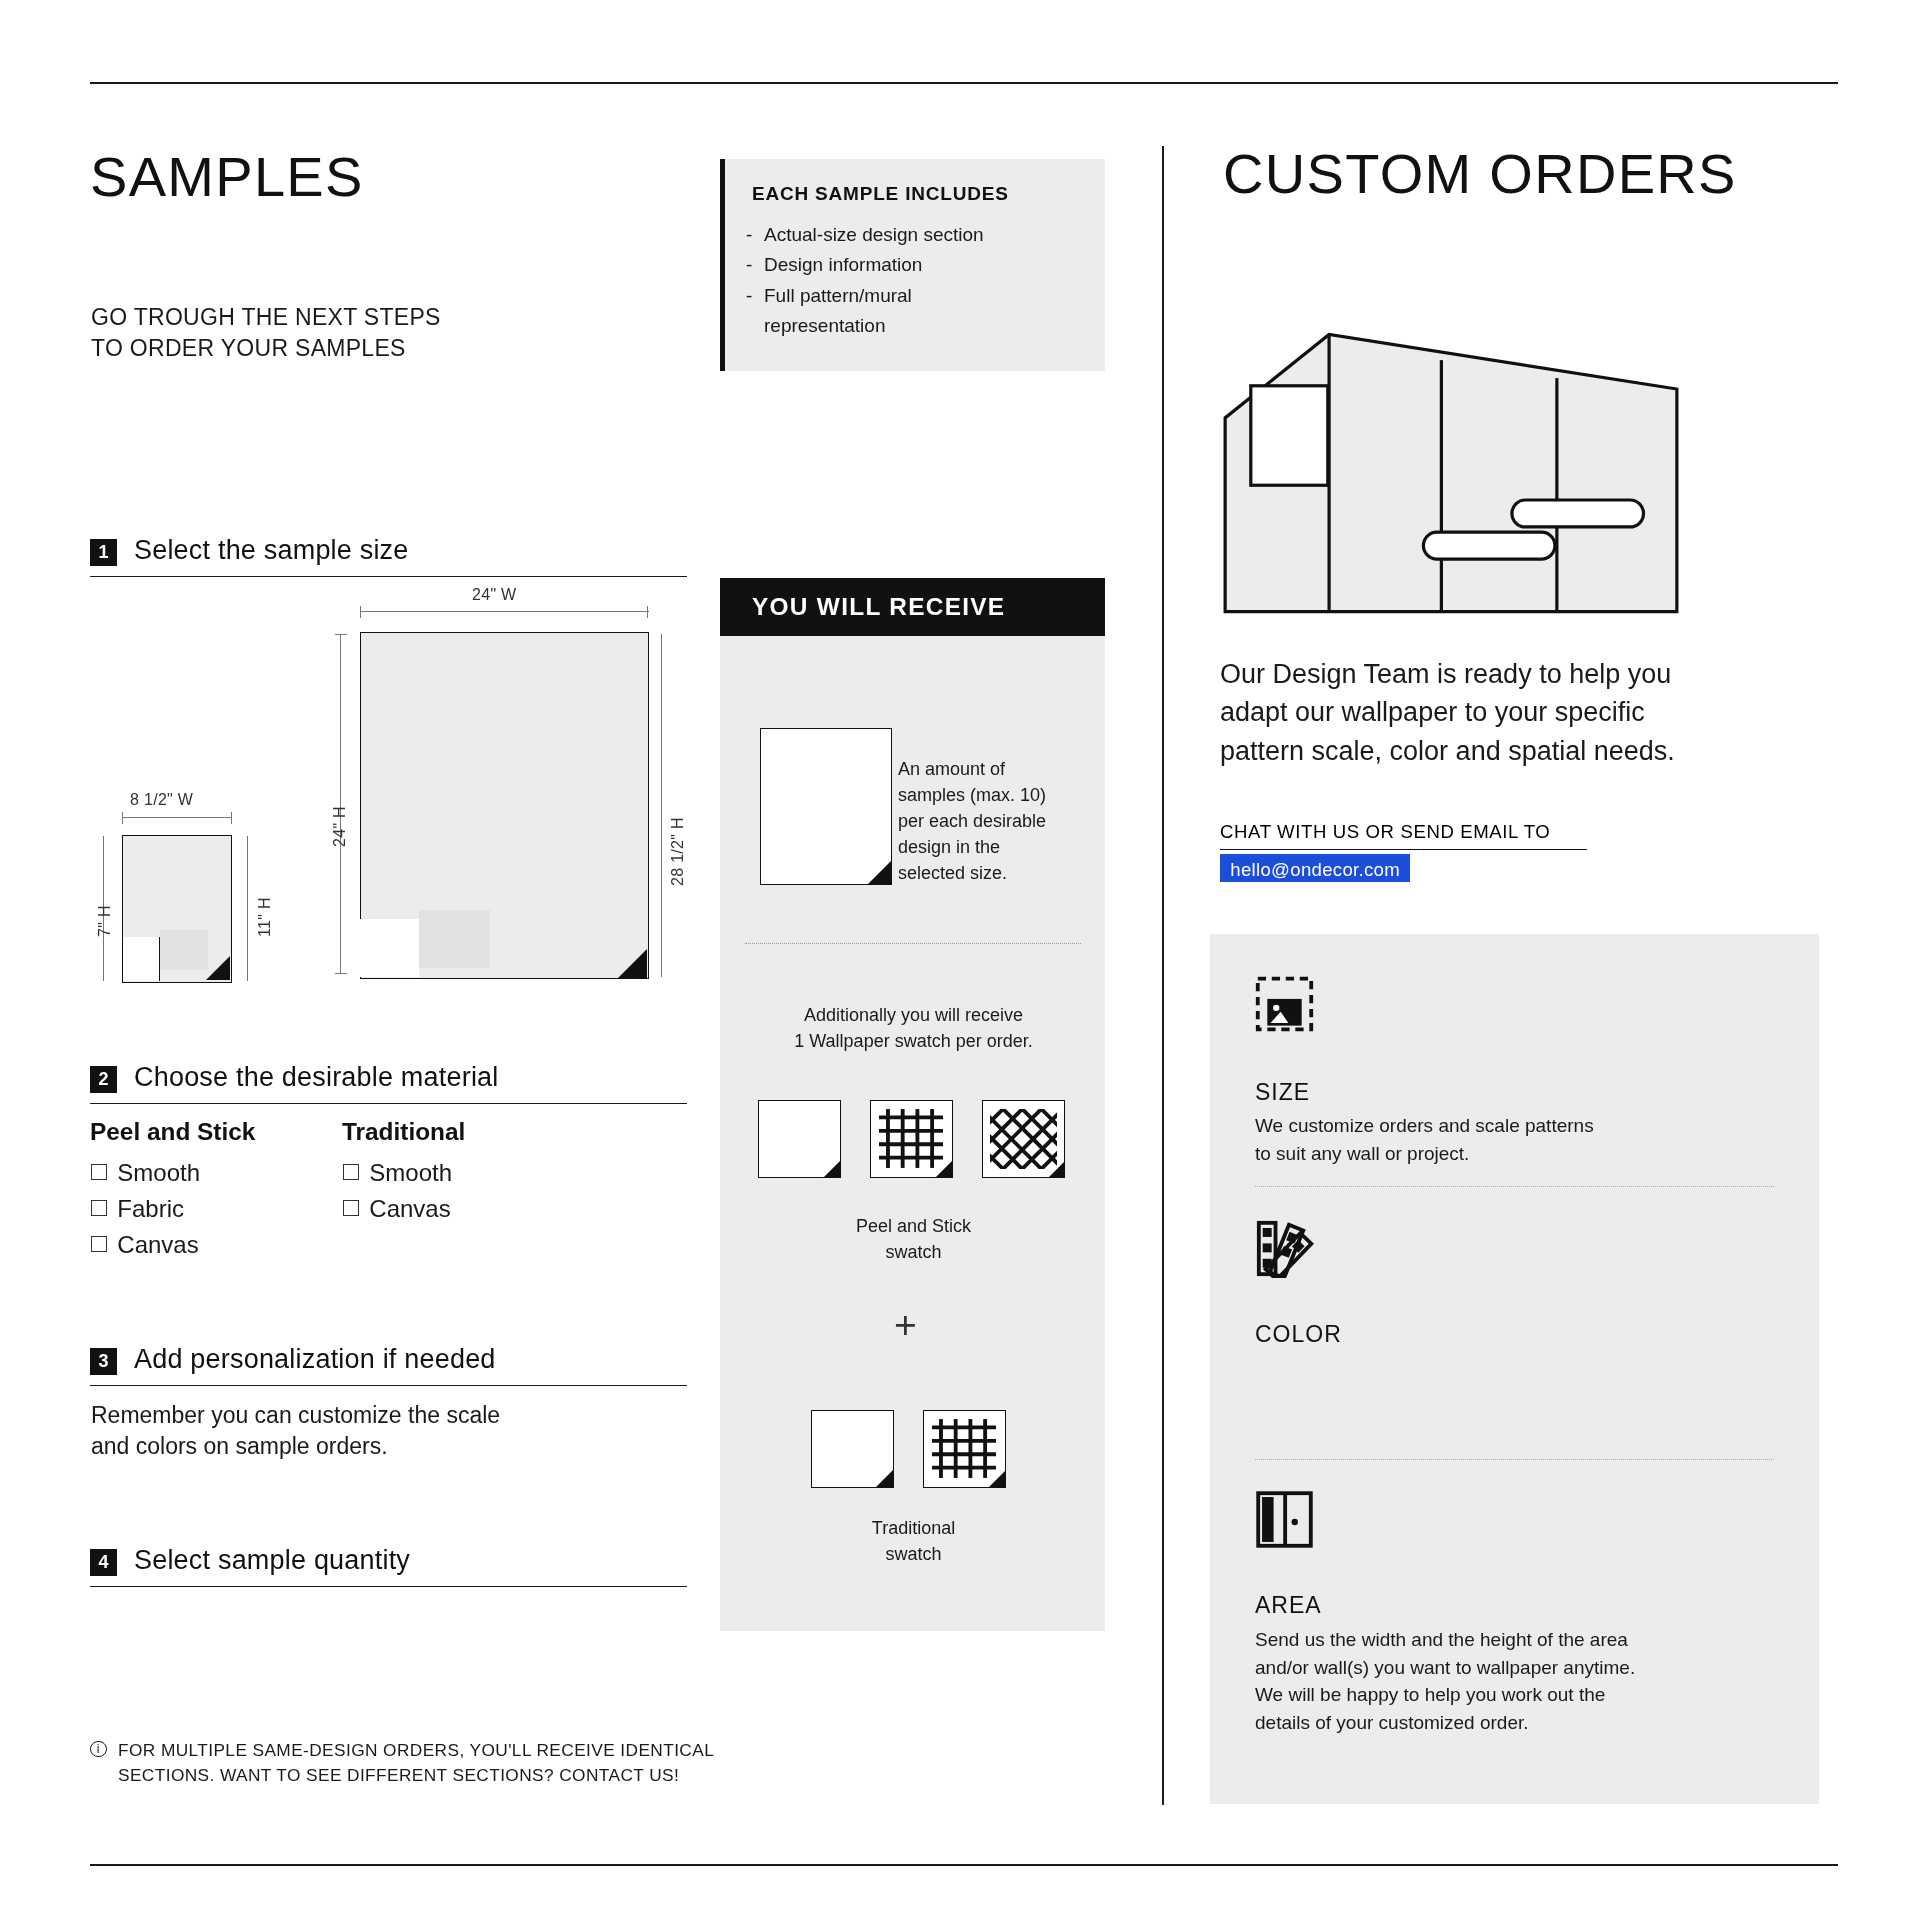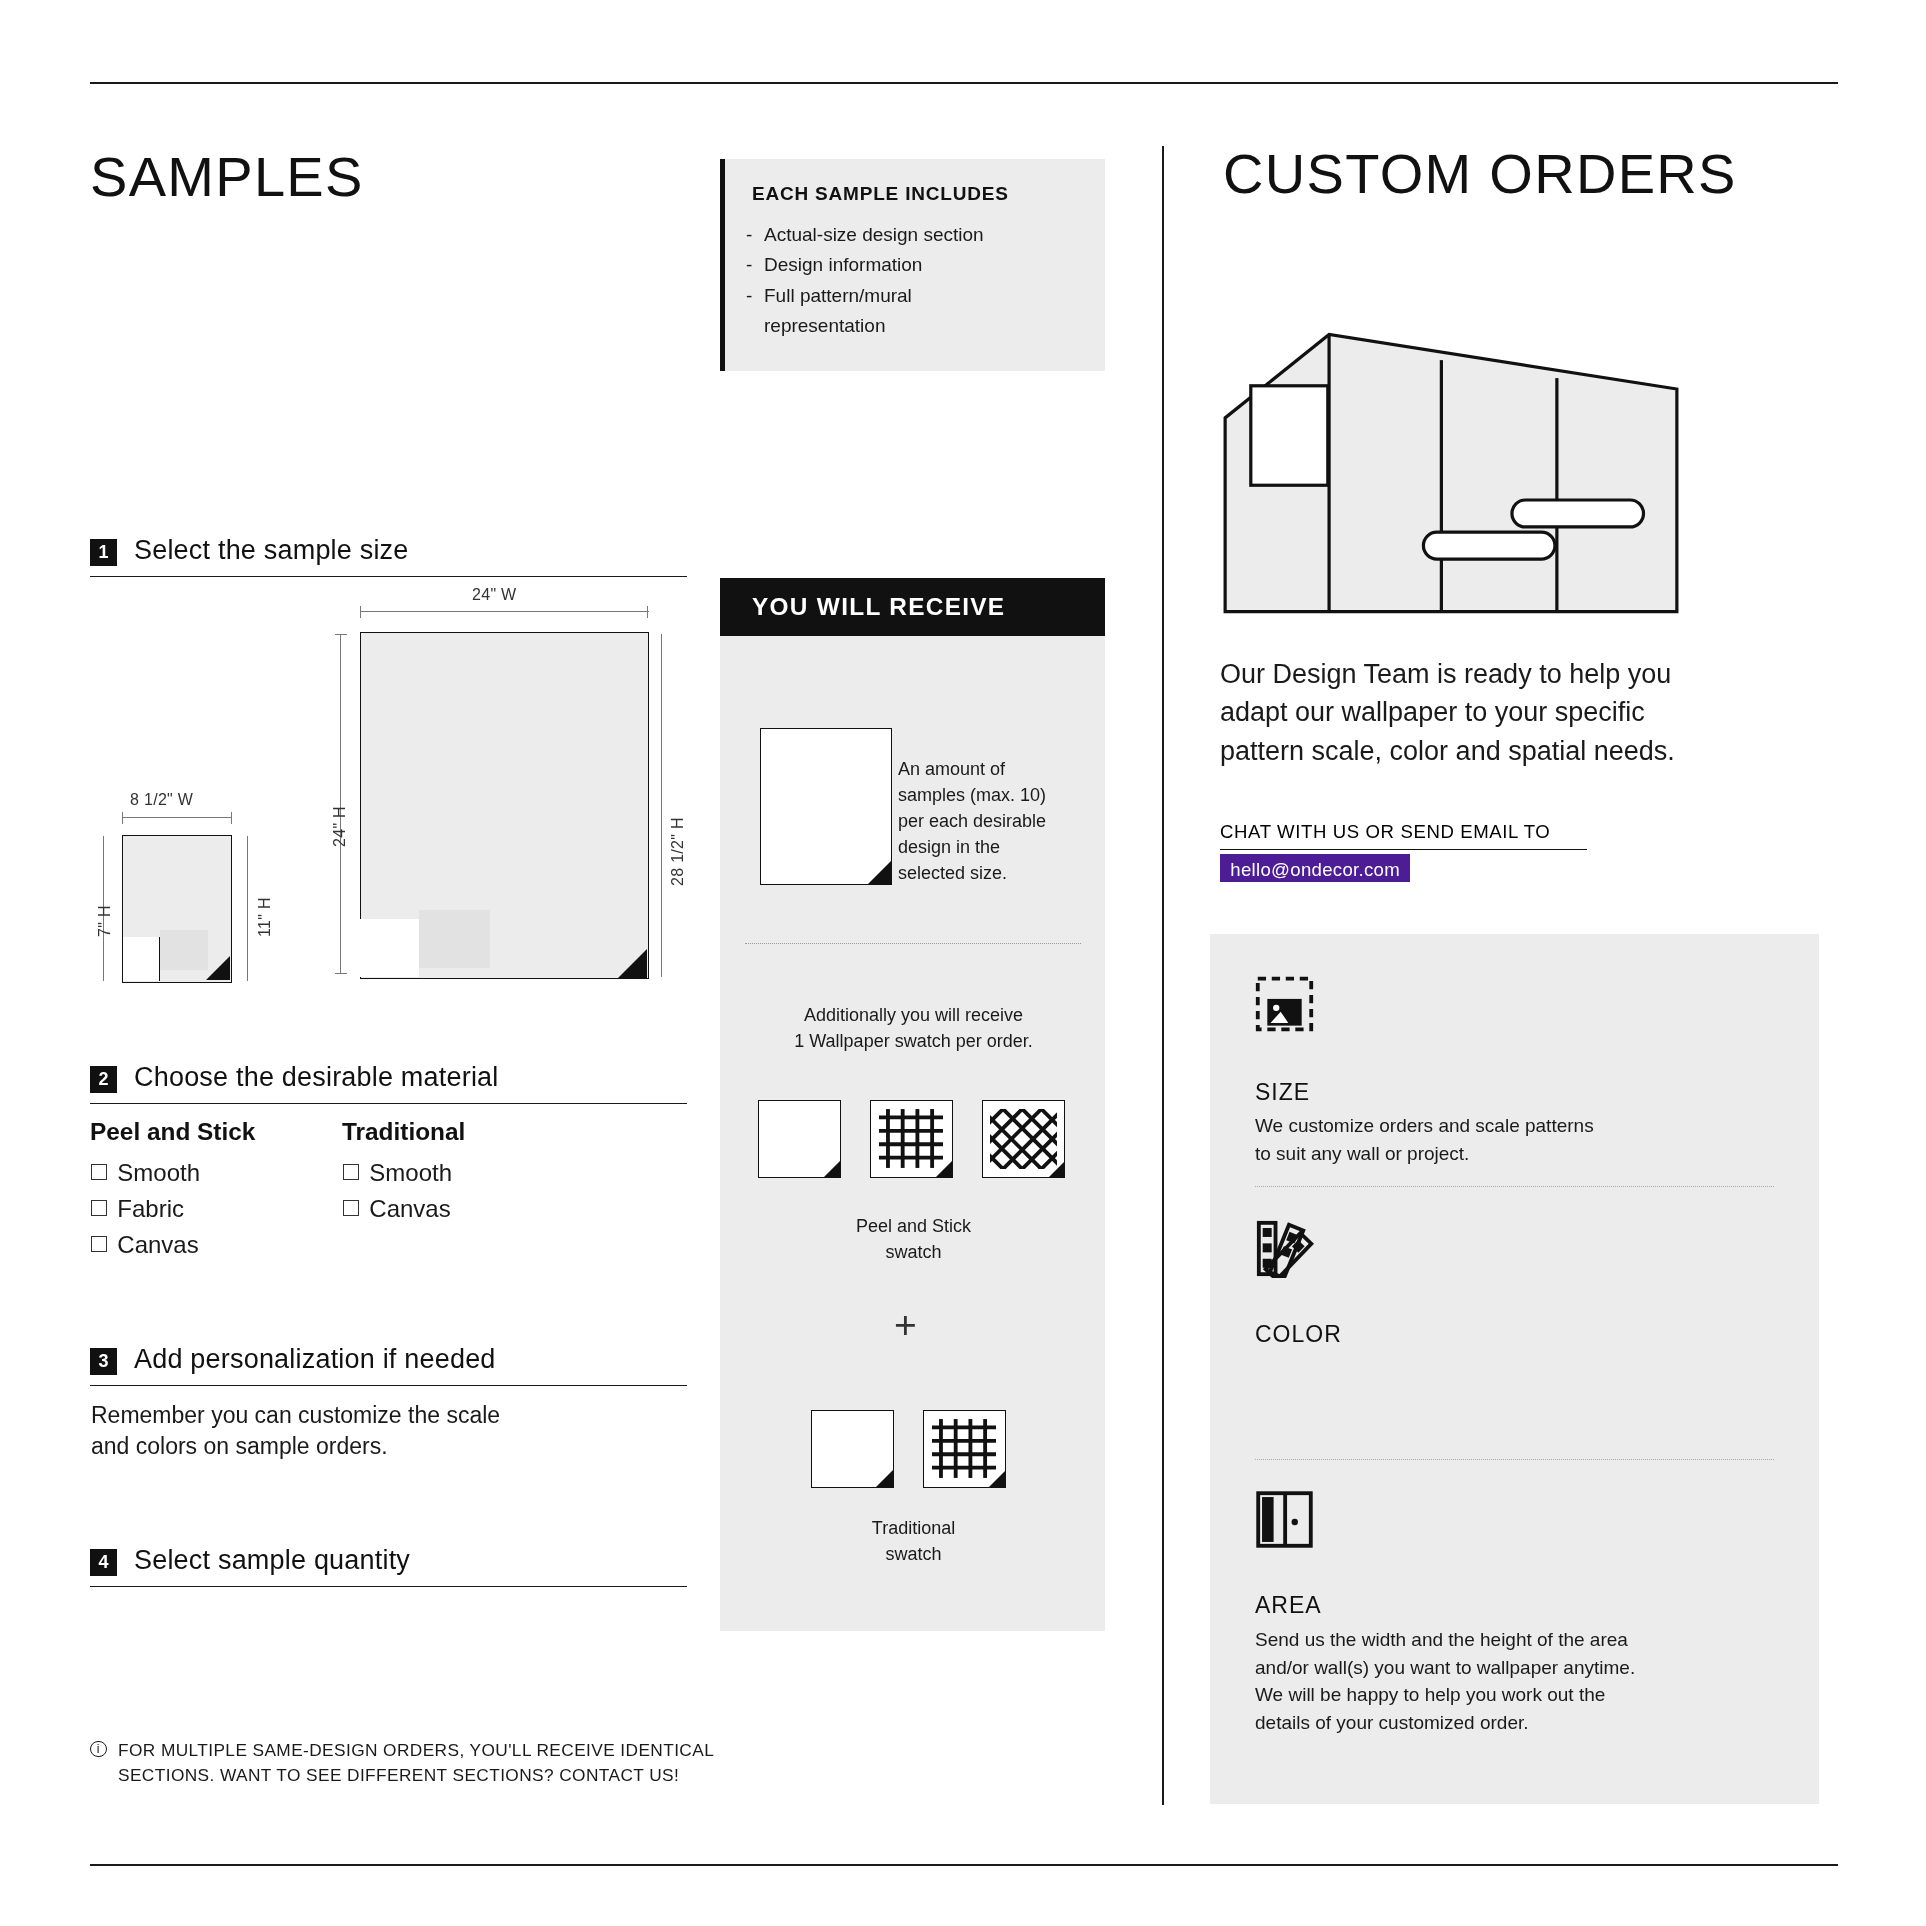--- a/index.html
+++ b/index.html
@@ -157,40 +157,42 @@
     font-size:27px; line-height:1.42; color:#1a1a1a;
   }
   .chat-label {
     position:absolute; left:1220px; top:821px;
     font-size:18.6px; letter-spacing:0.6px; color:#000000;
   }
   .chat-line {
     position:absolute; left:1220px; top:849px; width:367px; height:1.3px; background:#111;
   }
   .email-chip {
-    position:absolute; left:1220px; top:854px; height:28px; background:#4c1d95; color:#fff;
+    position:absolute; left:1220px; top:854px; height:28px; background:#1d4ed8; color:#fff;
     font-size:18.6px; padding:5.1px 10.3px 0 10.3px; letter-spacing:0.3px;
   }
   .features {
     position:absolute; left:1210px; top:934px; width:609px; height:870px; background:#ececec;
   }
   .feat-title { position:absolute; font-size:23px; letter-spacing:1px; color:#111; }
   .feat-body { position:absolute; font-size:19px; line-height:1.45; color:#1a1a1a; width:533px; }
   .feat-sep { position:absolute; left:1255px; width:519px; height:0; border-top:1.3px dotted #a8a8a8; }
 </style>
 </head>
 <body>
 
 <div class="page">
 
   <div class="rule-top"></div>
   <div class="rule-bottom"></div>
   <div class="divider-v"></div>
 
   <div class="samples-title">SAMPLES</div>
+  <div class="samples-sub" style="white-space:pre-line;">GO TROUGH THE NEXT STEPS
+TO ORDER YOUR SAMPLES</div>
 
   <div class="includes-box"></div>
   <div class="includes-bar"></div>
   <div class="includes-title">EACH SAMPLE INCLUDES</div>
   <div class="includes-list">
     <span class="li"><span class="dash">-</span><span style="white-space:pre-line;">Actual-size design section</span></span>
     <span class="li"><span class="dash">-</span><span style="white-space:pre-line;">Design information</span></span>
     <span class="li"><span class="dash">-</span><span style="white-space:pre-line;">Full pattern/mural
 representation</span></span>
   </div>

